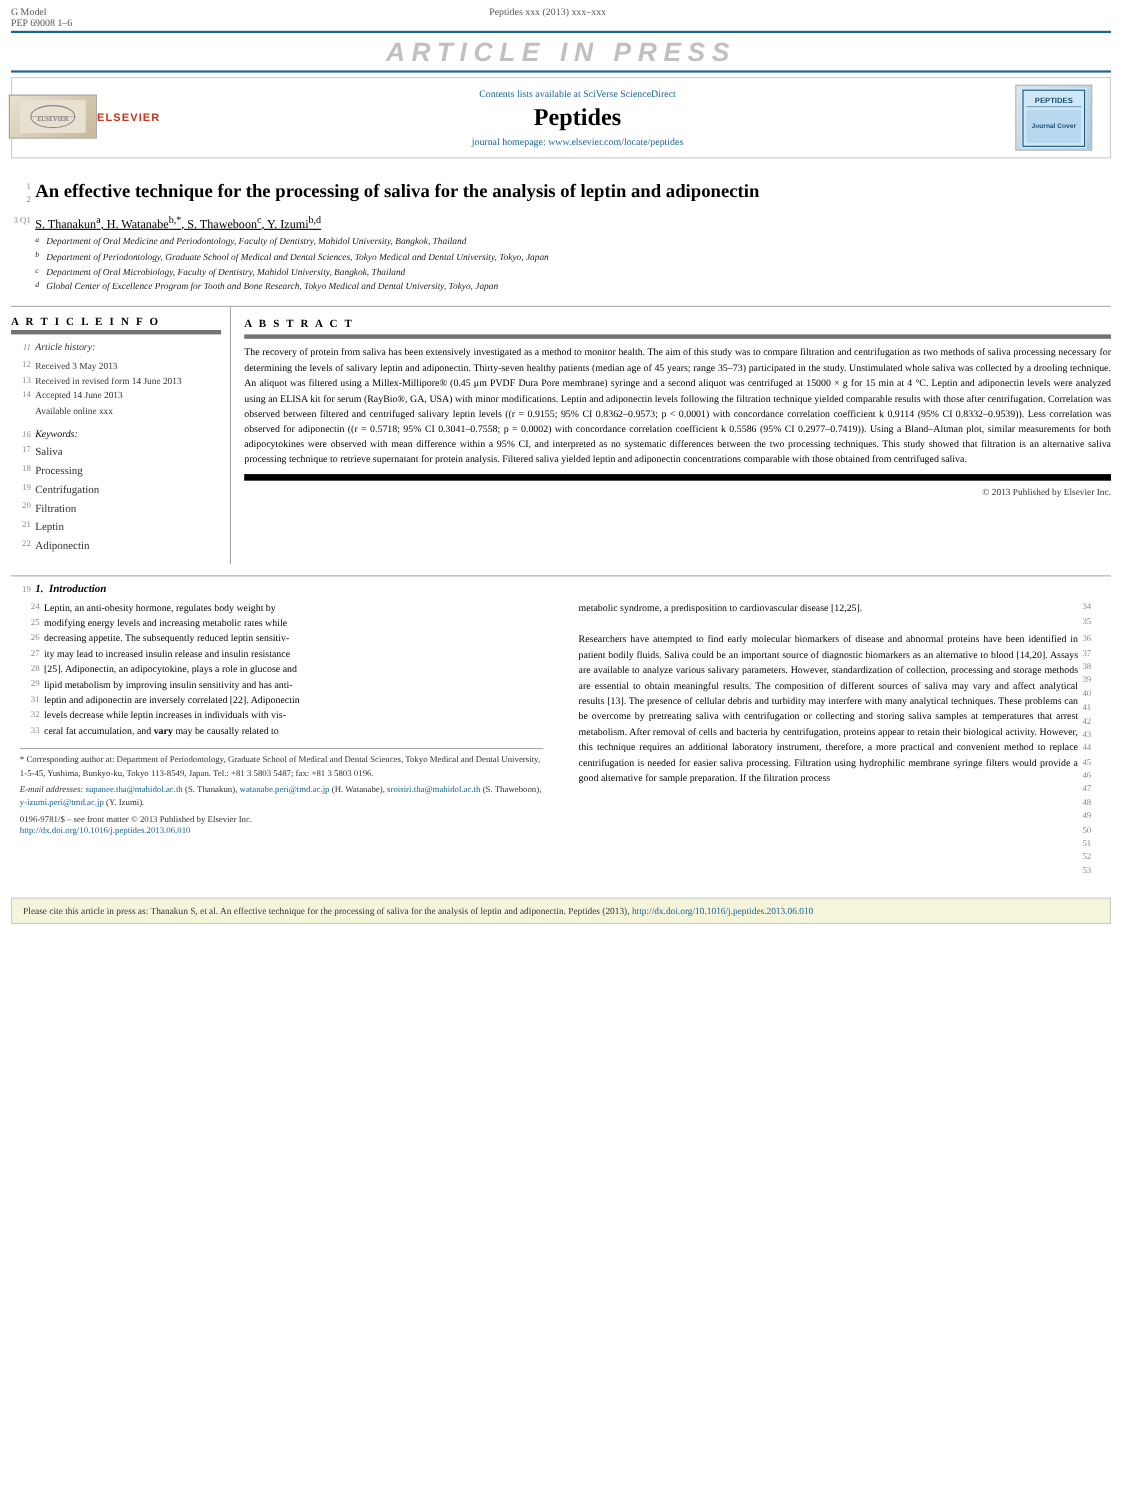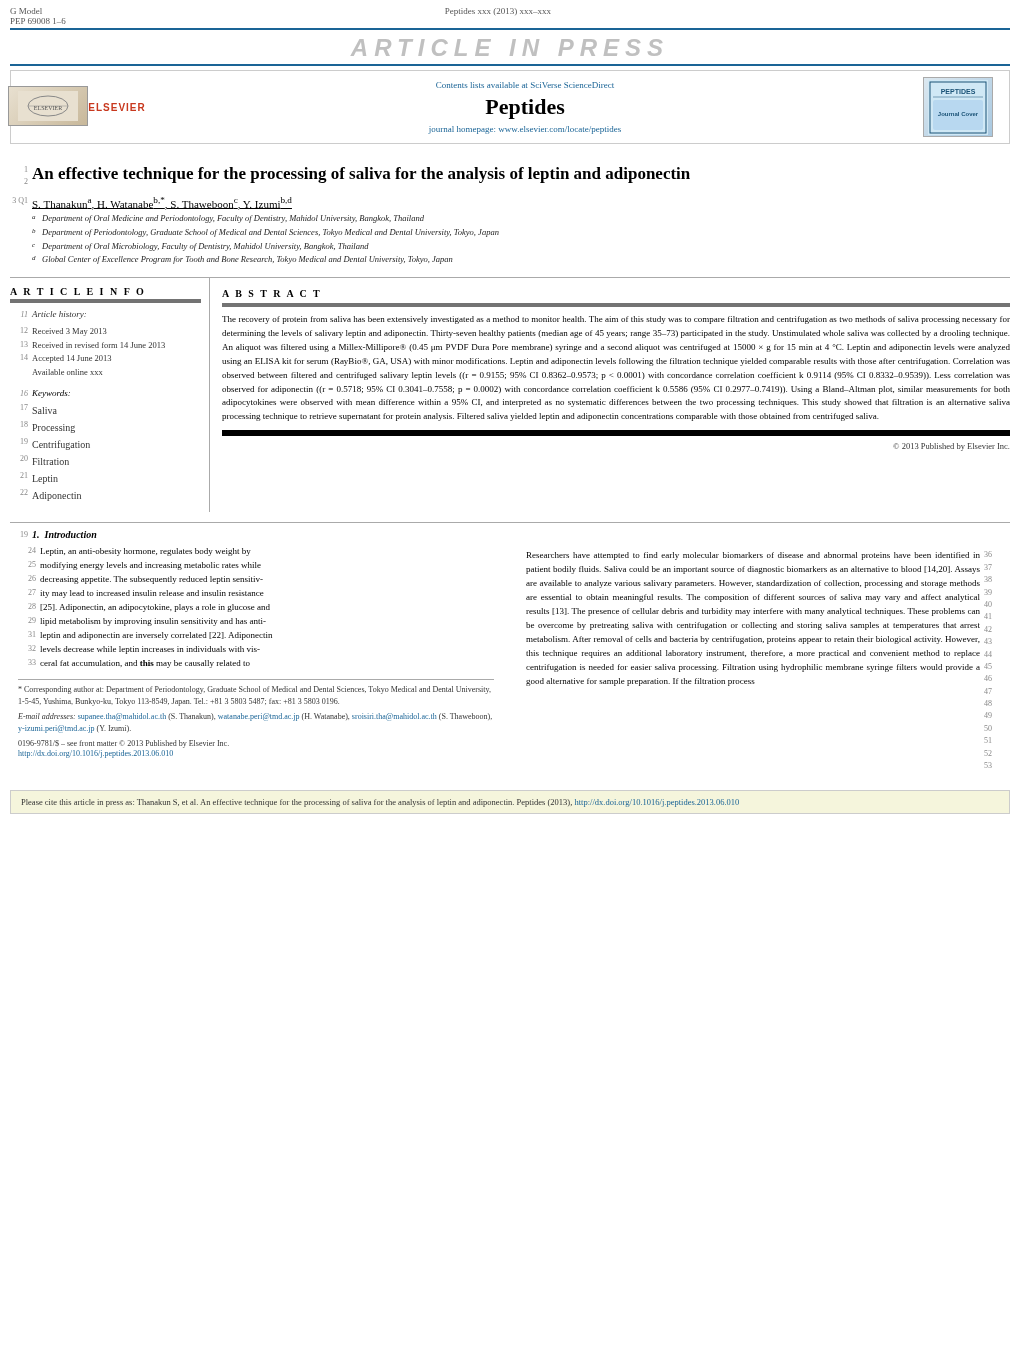--- a/index.html
+++ b/index.html
@@ -460,34 +460,38 @@
           <div style="display:flex;">
               <div class="ln">31</div>
               <div>leptin and adiponectin are inversely correlated [22]. Adiponectin</div>
             </div>
           <div style="display:flex;">
               <div class="ln">32</div>
               <div>levels decrease while leptin increases in individuals with vis-</div>
             </div>
           <div style="display:flex;">
               <div class="ln">33</div>
-              <div>ceral fat accumulation, and <strong>this</strong> may be causally related to</div>
+              <div>ceral fat accumulation, and <strong>vary</strong> may be causally related to</div>
             </div>
         </div>
 
         <div class="footnote-section">
           <div>* Corresponding author at: Department of Periodontology, Graduate School of Medical and Dental Sciences, Tokyo Medical and Dental University, 1-5-45, Yushima, Bunkyo-ku, Tokyo 113-8549, Japan. Tel.: +81 3 5803 5487; fax: +81 3 5803 0196.</div>
           <div style="margin-top:3px;"><em>E-mail addresses:</em> <span style="color:#1a6496;">supanee.tha@mahidol.ac.th</span> (S. Thanakun), <span style="color:#1a6496;">watanabe.peri@tmd.ac.jp</span> (H. Watanabe), <span style="color:#1a6496;">sroisiri.tha@mahidol.ac.th</span> (S. Thaweboon), <span style="color:#1a6496;">y-izumi.peri@tmd.ac.jp</span> (Y. Izumi).</div>
         </div>
         <div style="font-size:8px; color:#333; margin-top:4px;">0196-9781/$ – see front matter © 2013 Published by Elsevier Inc.</div>
         <div style="font-size:8px; color:#1a6496; margin-top:1px;">http://dx.doi.org/10.1016/j.peptides.2013.06.010</div>
       </div>
 
       <div class="col-with-lines">
         <div class="body-para">
+          <div style="display:flex;">
+              <div style="flex:1;">metabolic syndrome, a predisposition to cardiovascular disease [12,25].</div>
+              <div class="right-line-nums">34<br>35</div>
+            </div>
           <div style="display:flex; margin-top:4px;">
               <div style="flex:1;">Researchers have attempted to find early molecular biomarkers of disease and abnormal proteins have been identified in patient bodily fluids. Saliva could be an important source of diagnostic biomarkers as an alternative to blood [14,20]. Assays are available to analyze various salivary parameters. However, standardization of collection, processing and storage methods are essential to obtain meaningful results. The composition of different sources of saliva may vary and affect analytical results [13]. The presence of cellular debris and turbidity may interfere with many analytical techniques. These problems can be overcome by pretreating saliva with centrifugation or collecting and storing saliva samples at temperatures that arrest metabolism. After removal of cells and bacteria by centrifugation, proteins appear to retain their biological activity. However, this technique requires an additional laboratory instrument, therefore, a more practical and convenient method to replace centrifugation is needed for easier saliva processing. Filtration using hydrophilic membrane syringe filters would provide a good alternative for sample preparation. If the filtration process</div>
               <div class="right-line-nums" style="line-height:1.55;">36<br>37<br>38<br>39<br>40<br>41<br>42<br>43<br>44<br>45<br>46<br>47<br>48<br>49<br>50<br>51<br>52<br>53</div>
             </div>
         </div>
       </div>
     </div>
   </div>
 </div>
 

